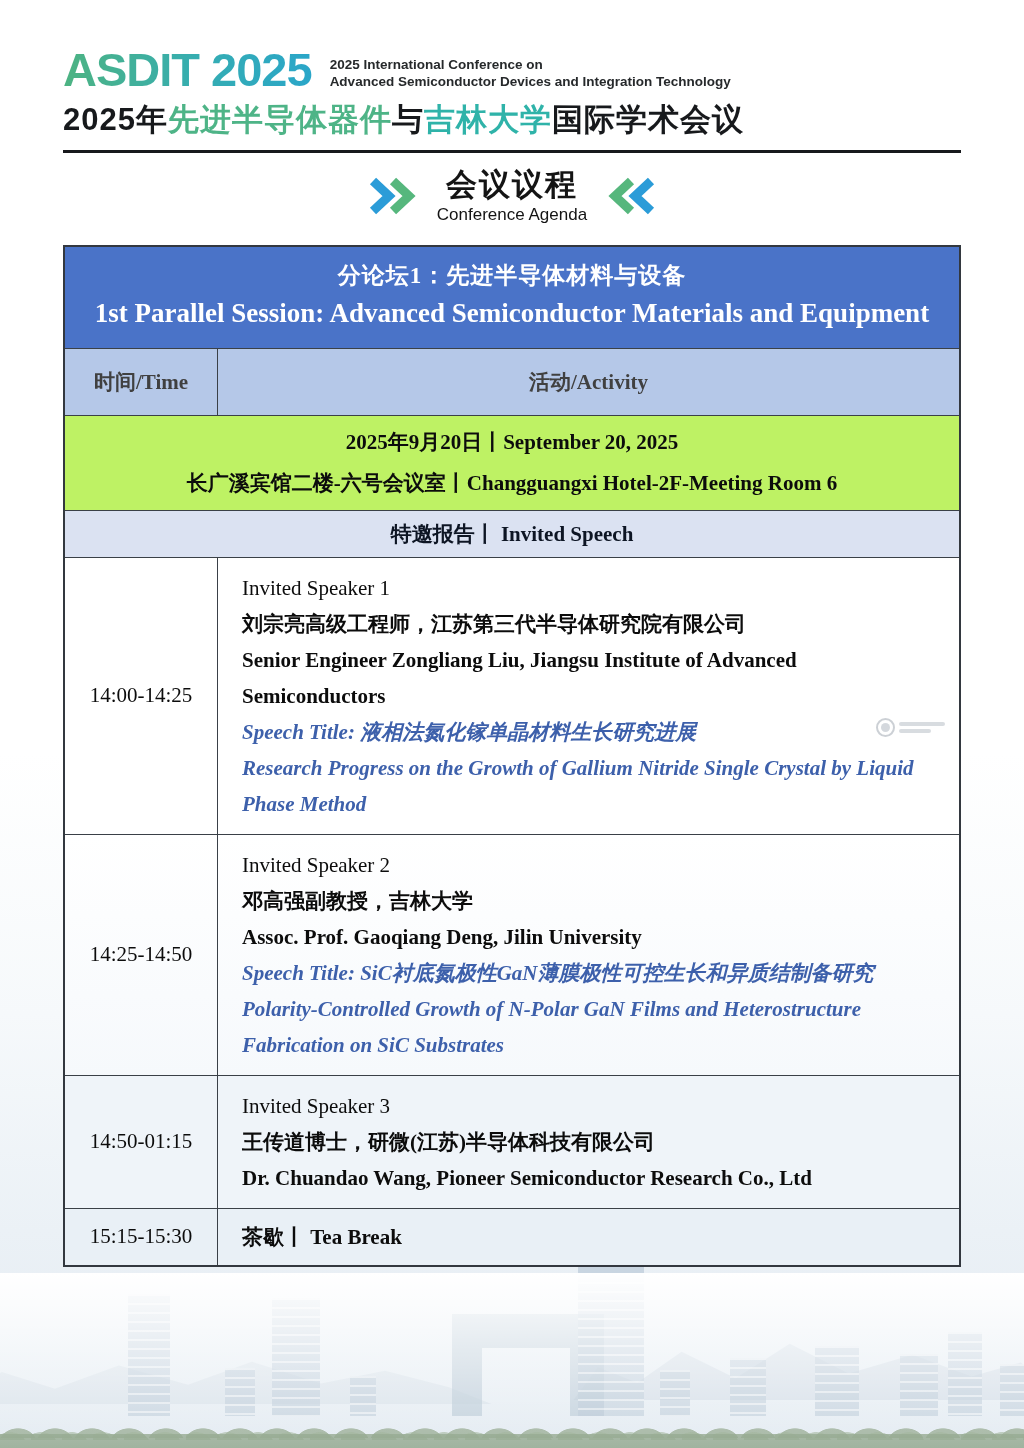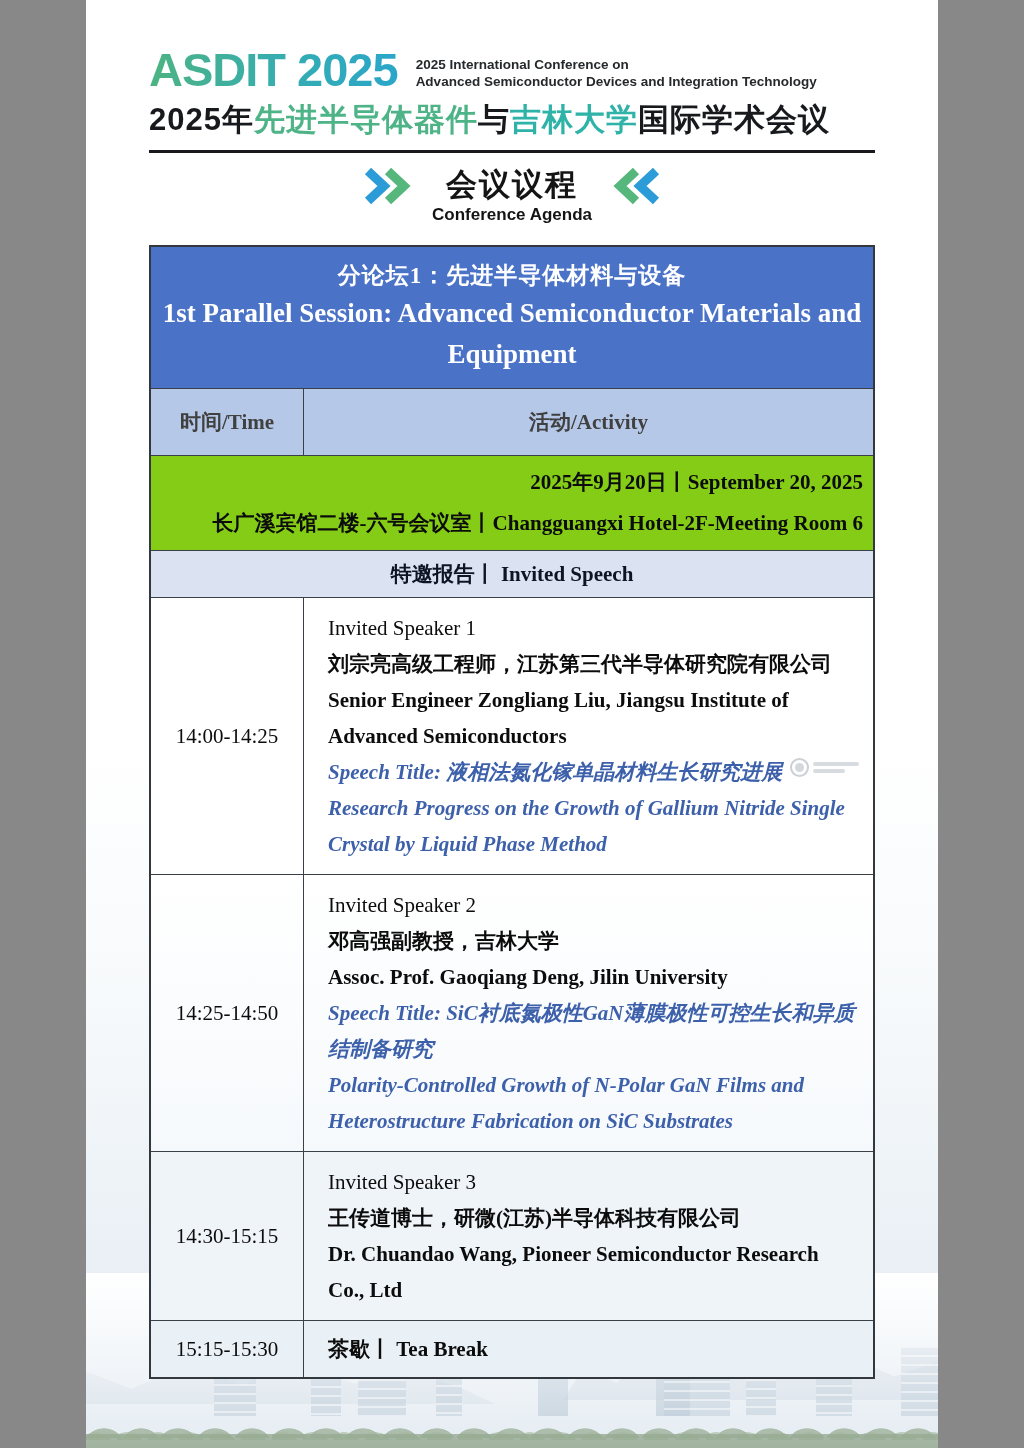--- a/index.html
+++ b/index.html
@@ -1,50 +1,50 @@
 <!DOCTYPE html>
 <html><head>
 <meta charset="utf-8">
 <style>
   html,body{margin:0;padding:0;}
   body{background:#888;}
   .page{
-    position:relative;width:852px;height:1448px;margin:0 auto;overflow:hidden;
+    position:relative;width:1024px;height:1448px;margin:0 auto;overflow:hidden;
     background:linear-gradient(180deg,#ffffff 0%,#ffffff 52%,#f6f9fb 70%,#ebf1f6 85%,#e2eaf1 100%);
     font-family:"Liberation Sans","DejaVu Sans",sans-serif;
   }
   
   .hdr{position:relative;z-index:2;padding:46px 63px 0 63px;}
   .logo-row{display:flex;align-items:flex-end;gap:18px;}
   .logo{
     font-size:47px;font-weight:bold;letter-spacing:-1px;line-height:1;
     background:linear-gradient(90deg,#4db382 0%,#35adb2 55%,#2aa6c9 100%);
     -webkit-background-clip:text;background-clip:text;color:transparent;
   }
   .tagline{font-size:13.5px;font-weight:bold;color:#26292b;line-height:1.3;padding-bottom:2px;}
   .cn-title{margin-top:8px;font-size:31px;font-weight:bold;letter-spacing:1px;color:#17191c;line-height:1.2;}
   .cn-title .green{color:#4eb487;}
   .cn-title .teal{color:#2fb3a9;}
   .rule{margin-top:12px;height:3px;background:#17191c;}
   
-  .agenda-heading{position:relative;z-index:2;margin-top:14px;display:flex;align-items:flex-start;justify-content:center;gap:18px;}
+  .agenda-heading{position:relative;z-index:2;margin-top:14px;display:flex;align-items:center;justify-content:center;gap:18px;}
   .ah-titles{text-align:center;}
   .ah-cn{font-size:31px;font-weight:bold;color:#141414;letter-spacing:2px;line-height:1.15;}
-  .ah-en{font-size:17px;font-weight:bold;color:#141414;margin-top:2px;}
+  .ah-en{font-size:17px;font-weight:normal;color:#141414;margin-top:2px;}
   .chev{display:block;}
   
   .tbl{position:relative;z-index:2;margin:20px 63px 0 63px;border:2px solid #33383f;background:#fff;
        font-family:"Liberation Serif","DejaVu Serif",serif;}
   .session-head{background:#4a73c8;color:#ffffff;text-align:center;padding:12px 8px 14px 8px;}
   .sh-cn{font-size:23px;font-weight:bold;letter-spacing:1px;line-height:1.5;}
   .sh-en{font-size:27px;font-weight:bold;line-height:1.5;}
   .cols-head{display:grid;grid-template-columns:153px 1fr;background:#b5c8e8;border-top:1.5px solid #3a4047;border-bottom:1.5px solid #3a4047;}
   .cols-head>div{padding:19px 6px;text-align:center;font-size:21px;font-weight:bold;color:#404040;}
   .cols-head>div:first-child{border-right:1.5px solid #3a4047;}
-  .date-row{background:#84cc16;text-align:right;padding:6px 10px;border-bottom:1.5px solid #3a4047;}
+  .date-row{background:#bef264;text-align:center;padding:6px 28px;border-bottom:1.5px solid #3a4047;}
   .date-row .dline{font-size:21px;font-weight:bold;color:#0c0c0c;line-height:41px;}
   .section-row{background:#dbe2f2;text-align:center;padding:9px 6px;border-bottom:1.5px solid #3a4047;
                font-size:21px;font-weight:bold;color:#0d1524;}
   .speaker-row{display:grid;grid-template-columns:153px 1fr;border-bottom:1.5px solid #3a4047;}
   .speaker-row:last-child{border-bottom:none;}
   .time-cell{display:flex;align-items:center;justify-content:center;border-right:1.5px solid #3a4047;
              font-size:21px;color:#0c0c0c;}
   .act-cell{position:relative;padding:12px 16px 12px 24px;}
   .line{font-size:21px;line-height:36px;color:#0c0c0c;max-width:695px;}
   .line.b{font-weight:bold;}
@@ -182,21 +182,21 @@
       <div class="act-cell">
         <div class="line">Invited Speaker 2</div>
         <div class="line b">邓高强副教授，吉林大学</div>
         <div class="line b">Assoc. Prof. Gaoqiang Deng, Jilin University</div>
         <div class="line st">Speech Title: SiC衬底氮极性GaN薄膜极性可控生长和异质结制备研究</div>
         <div class="line st">Polarity-Controlled Growth of N-Polar GaN Films and Heterostructure Fabrication on SiC Substrates</div>
       </div>
     </div>
 
     <div class="speaker-row row-c">
-      <div class="time-cell">14:30-15:15</div>
+      <div class="time-cell">14:50-01:15</div>
       <div class="act-cell">
         <div class="line">Invited Speaker 3</div>
         <div class="line b">王传道博士，研微(江苏)半导体科技有限公司</div>
         <div class="line b">Dr. Chuandao Wang, Pioneer Semiconductor Research Co., Ltd</div>
 
       </div>
     </div>
 
     <div class="speaker-row row-tea">
       <div class="time-cell">15:15-15:30</div>

